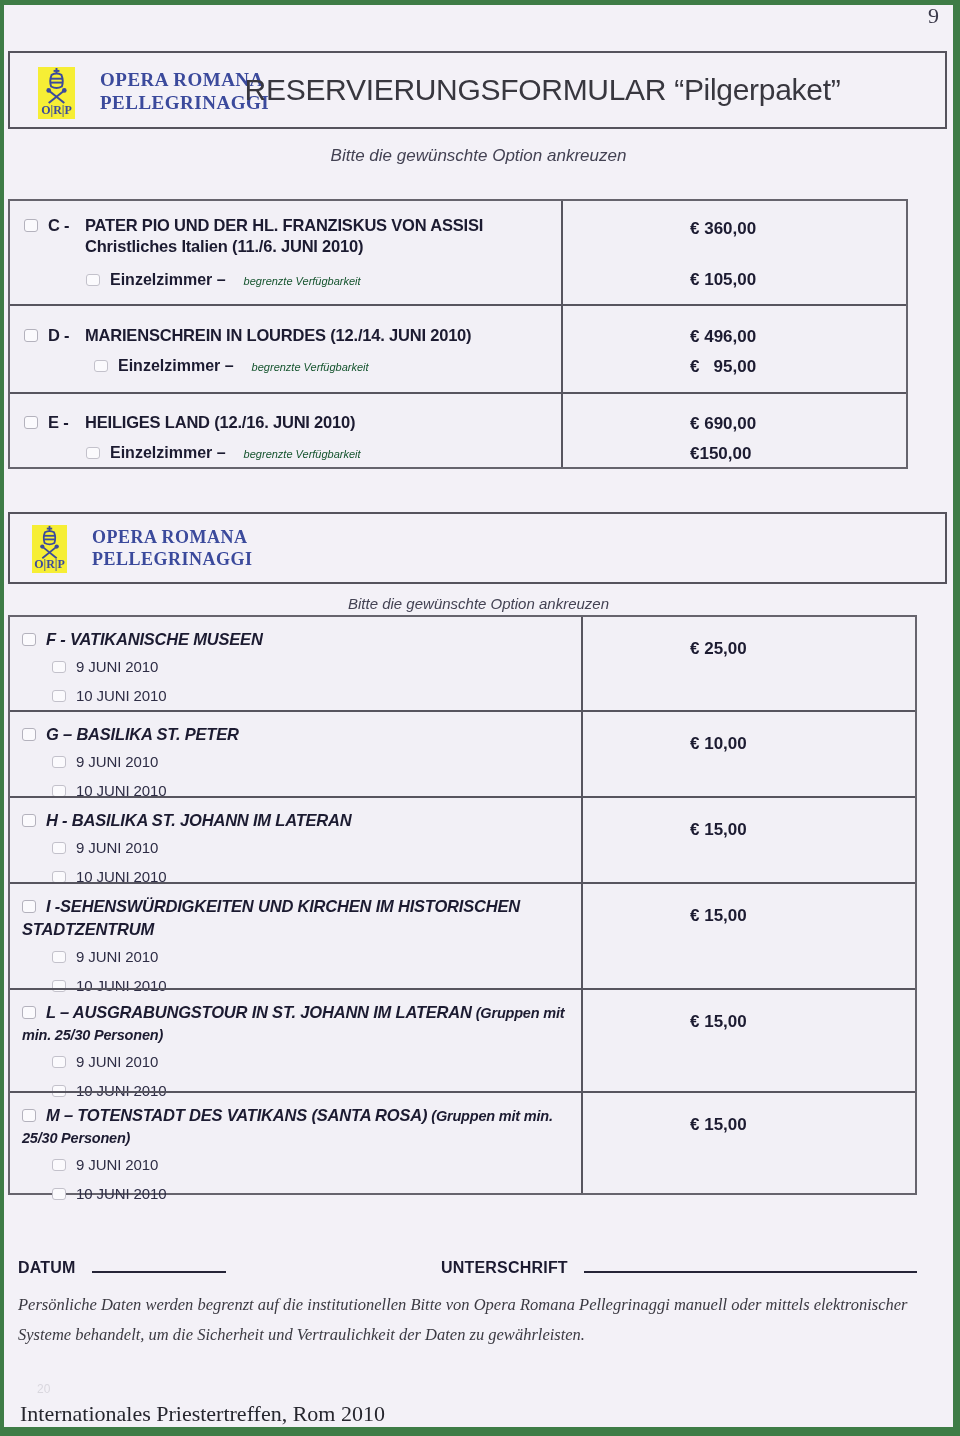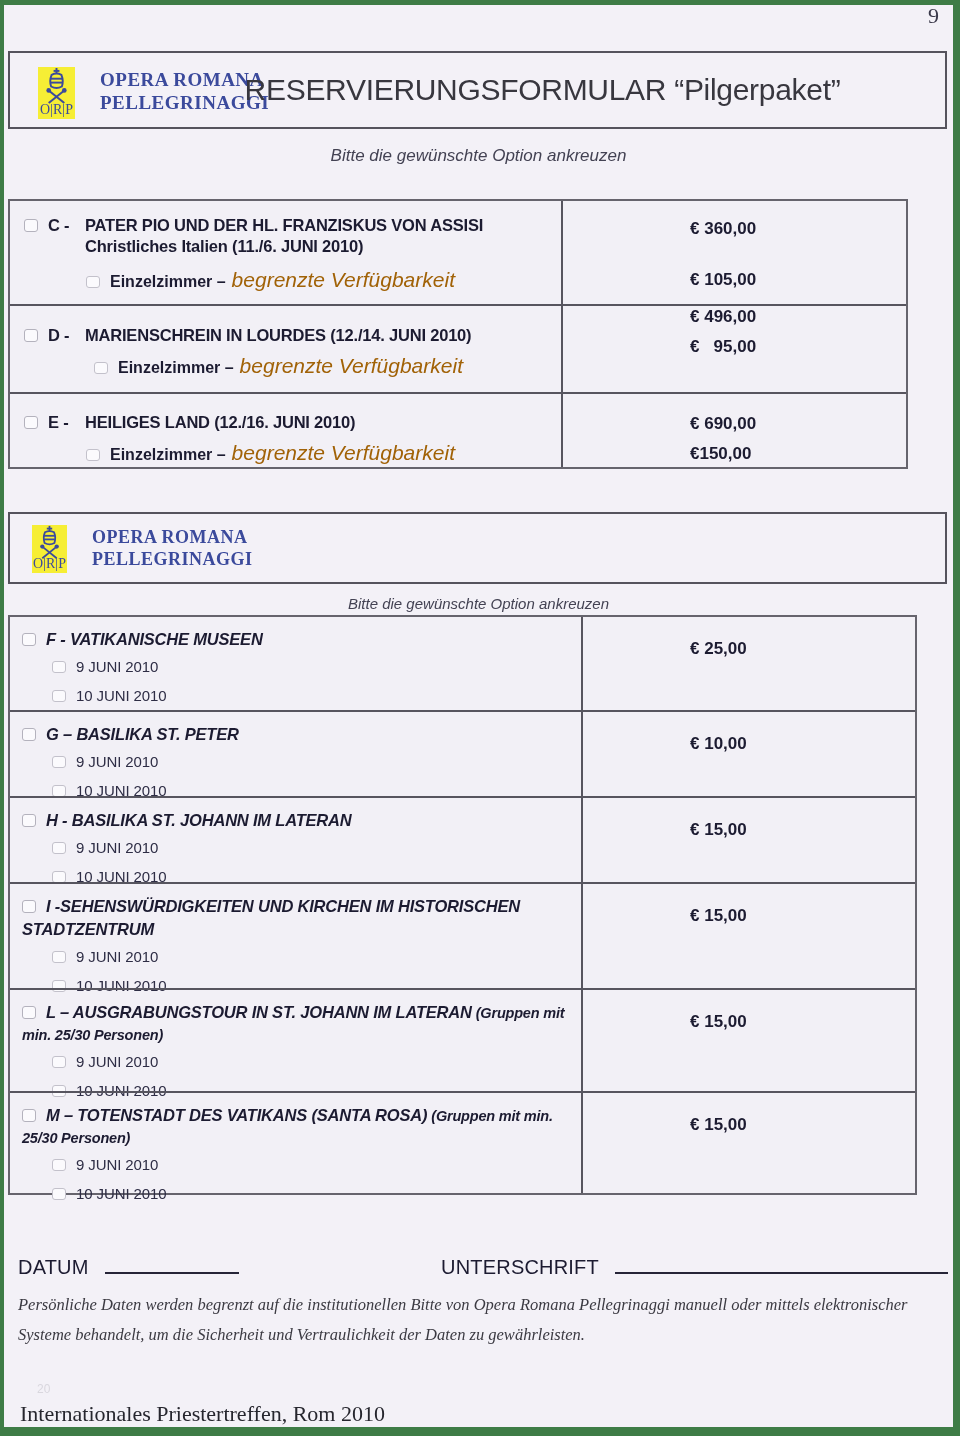--- a/index.html
+++ b/index.html
@@ -30,21 +30,21 @@
   .hdr2 .logo{left:22px;top:11px;}
   .logo-badge{
     width:37px;height:52px;background:#f6ee35;
     position:relative;flex:0 0 auto;
   }
   .hdr2 .logo-badge{width:35px;height:48px;}
   .logo-badge svg{position:absolute;left:0;top:0;width:100%;height:75%;}
   .logo-acronym{
     position:absolute;left:0;right:0;bottom:1px;
     text-align:center;font-family:"Liberation Serif",serif;
-    font-weight:normal;font-size:14px;color:#3b4a9c;letter-spacing:0px;
+    font-weight:bold;font-size:12px;color:#3b4a9c;letter-spacing:0px;
   }
   .logo-text{margin-left:25px;padding-top:1px;}
   .logo-text div{
     font-family:"Liberation Serif",serif;font-weight:bold;
     font-size:19px;line-height:23px;color:#3b4a9c;letter-spacing:0.5px;
   }
   .hdr2 .logo-text div{font-size:18px;line-height:22px;}
   .form-title{
     position:absolute;left:180px;right:50px;top:50%;
     transform:translateY(-50%);
@@ -76,34 +76,34 @@
     box-sizing:border-box;cursor:pointer;flex:0 0 auto;
   }
   .cb-sub,.cb-date{border-color:#c3c1cb;width:14px;height:12px;}
   
   .t1main{padding-left:14px;line-height:21px;}
   .code{display:inline-block;width:37px;font-weight:bold;font-size:16.5px;color:#1c1b31;letter-spacing:-0.2px;}
   .t1titles{display:inline-block;vertical-align:top;}
   .tl{display:block;font-weight:bold;font-size:16.5px;color:#1c1b31;letter-spacing:-0.2px;}
   .einzel{line-height:20px;}
   .ez-b{font-weight:bold;font-size:16px;color:#1c1b31;}
-  .ez-i{font-style:italic;font-size:21px;color:#a16207;margin-left:6px;}
+  .ez-i{font-style:italic;font-size:11px;color:#14532d;margin-left:18px;}
   .t1prices{position:absolute;left:680px;top:0;}
   .price{font-weight:bold;font-size:17px;color:#1c1b31;white-space:pre;line-height:21px;}
   
   .t2main{display:block;padding:11px 14px 0 12px;width:548px;line-height:22px;font-style:italic;}
   .t2label{font-weight:bold;font-size:16.5px;color:#1c1b31;letter-spacing:-0.2px;}
   .t2suffix{font-weight:bold;font-size:14.5px;color:#1c1b31;margin-left:4px;letter-spacing:-0.2px;}
   .dateline{margin:9px 0 0 42px;line-height:20px;}
   .dateline.first{margin-top:6px;}
   .datetext{font-size:15px;color:#2e2d45;letter-spacing:-0.1px;}
   .t2price{position:absolute;left:680px;top:21px;}
   
   .sig{position:absolute;white-space:nowrap;}
-  .sig-label{font-weight:normal;font-size:20px;color:#1c1b31;letter-spacing:0.2px;}
+  .sig-label{font-weight:bold;font-size:16px;color:#1c1b31;letter-spacing:0.2px;}
   .sig-blank{
     display:inline-block;height:15px;border-bottom:2px solid #262538;
     margin-left:16px;cursor:text;
   }
   .privacy{
     position:absolute;left:14px;top:1285px;width:933px;
     font-family:"Liberation Serif",serif;font-style:italic;
     font-size:16.5px;line-height:1.8;color:#3b3a42;
   }
   .faint-num{position:absolute;left:33px;top:1377px;font-size:12px;color:#d9d7de;}
@@ -164,21 +164,21 @@
     </div>
 
     <div class="trow" style="height:88px">
       <div class="t1main" style="padding-top:19px">
         <span class="cb"></span><span class="code">D -</span><span class="t1titles"><span class="tl">MARIENSCHREIN IN LOURDES (12./14. JUNI 2010)</span><span class="tl"></span></span>
       </div>
       <div class="einzel" style="margin:10px 0 0 84px">
         <span class="cb cb-sub"></span><span class="ez-b">Einzelzimmer –</span><span class="ez-i">begrenzte Verfügbarkeit</span>
       </div>
       <div class="t1prices">
-        <div class="price" style="">€ 496,00</div>
+        <div class="price" style="margin-top:20px">€ 496,00</div>
         <div class="price" style="margin-top:9px">€   95,00</div>
       </div>
     </div>
 
     <div class="trow" style="height:79px">
       <div class="t1main" style="padding-top:18px">
         <span class="cb"></span><span class="code">E -</span><span class="t1titles"><span class="tl">HEILIGES LAND (12./16. JUNI 2010)</span><span class="tl"></span></span>
       </div>
       <div class="einzel" style="margin:10px 0 0 76px">
         <span class="cb cb-sub"></span><span class="ez-b">Einzelzimmer –</span><span class="ez-i">begrenzte Verfügbarkeit</span>

